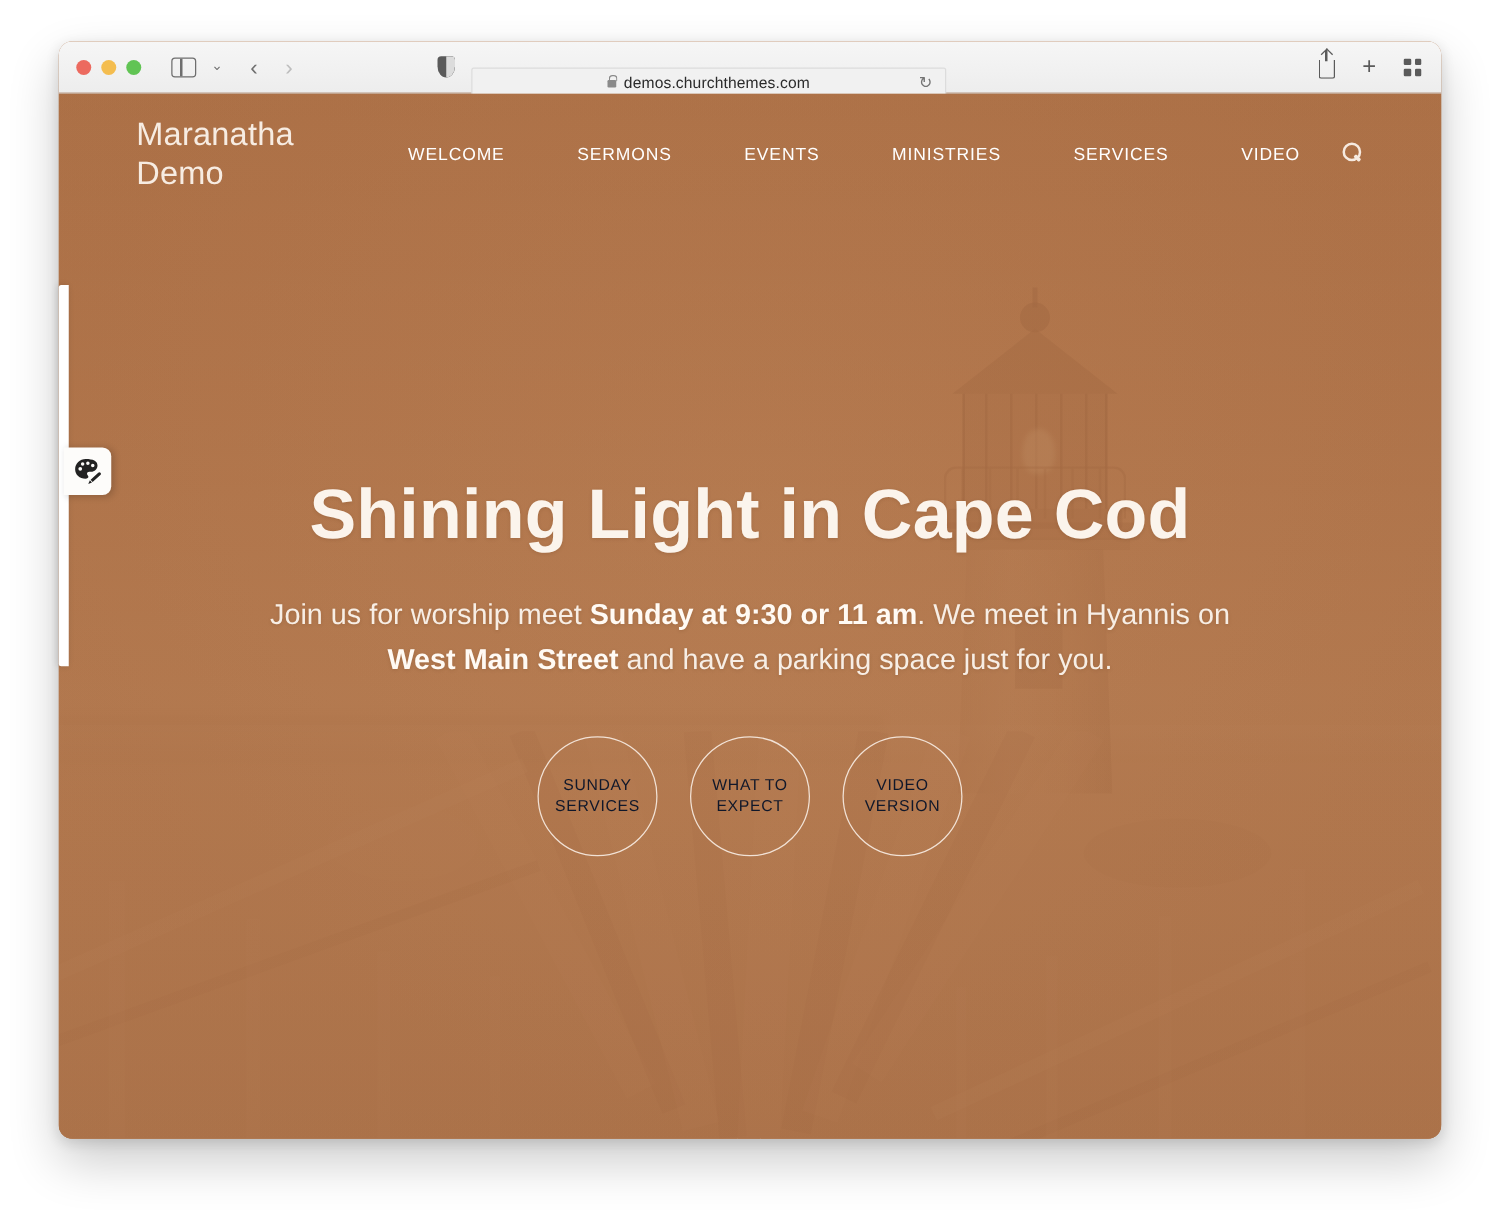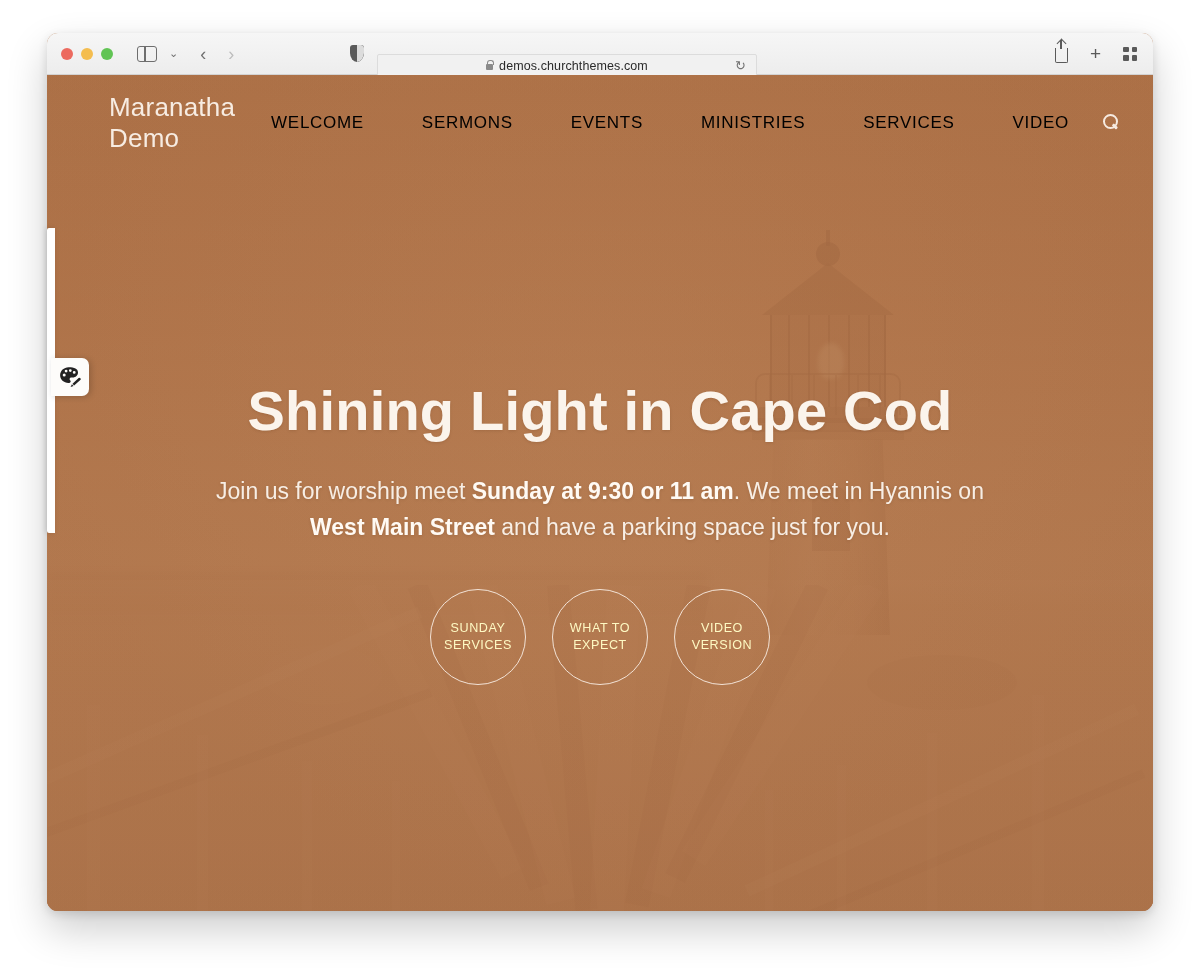--- a/index.html
+++ b/index.html
@@ -318,23 +318,23 @@
     color: #f7ece2;
     letter-spacing: 0.2px;
   }
   .main-nav {
     margin-left: auto;
     display: flex;
     align-items: center;
     gap: 22px;
   }
   .nav-link {
-    font-size: 17px;
+    font-size: 14px;
     letter-spacing: 0.7px;
-    color: #000000;
+    color: #ffffff;
     text-decoration: none;
     white-space: nowrap;
     margin-left: 36px;
   }
   .search-btn {
     margin-left: 9px;
     width: 20px; height: 20px;
     position: relative;
     display: inline-block;
   }
@@ -391,21 +391,21 @@
     display: flex;
     gap: 26px;
   }
   .circle-btn {
     width: 96px; height: 96px;
     border-radius: 50%;
     border: 1.4px solid rgba(253,245,237,0.85);
     display: flex;
     align-items: center;
     justify-content: center;
-    color: #fef9c3;
+    color: #0f172a;
     font-size: 12.6px;
     letter-spacing: 0.55px;
     line-height: 1.42;
     text-align: center;
     text-decoration: none;
     background: transparent;
   }
 
   .scroll-chevron {
     position: absolute;

